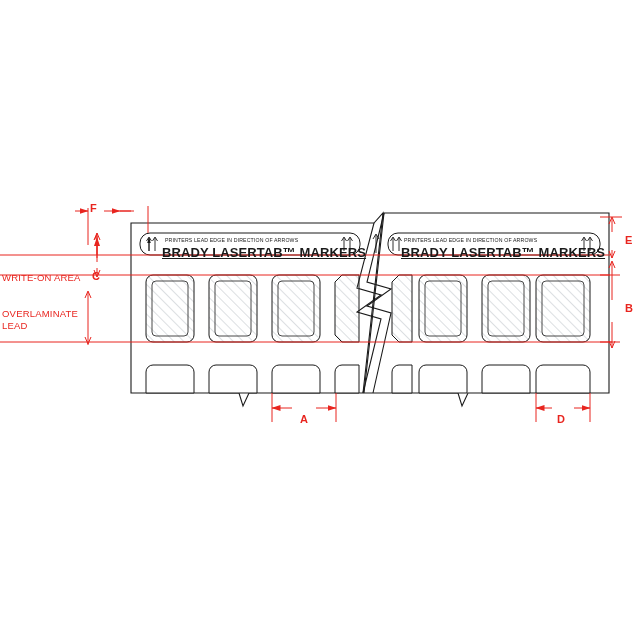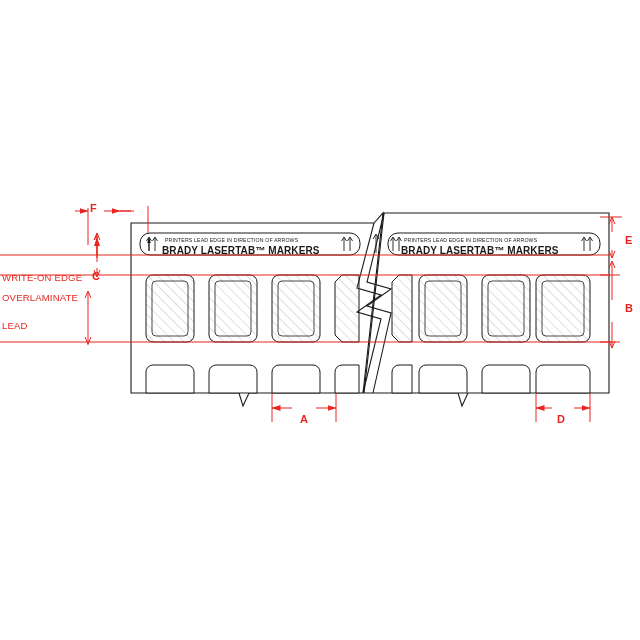--- a/index.html
+++ b/index.html
@@ -44,23 +44,24 @@
     color: #1a1a1a;
     font-size: 5.2px;
     letter-spacing: 0.15px;
     white-space: pre;
   }
   .tape-text-big {
     position: absolute;
     font-family: "Liberation Sans", sans-serif;
     color: #1a1a1a;
     font-weight: bold;
-    font-size: 10px;
+    font-size: 13px;
     letter-spacing: 0.1px;
     white-space: pre;
+    text-decoration: underline;
   }
 </style>
 </head>
 <body>
 
 <div id="root">
 
   <svg id="diagram" viewBox="0 0 640 640">
     <defs>
       <pattern id="hatch" width="7" height="7" patternUnits="userSpaceOnUse" patternTransform="rotate(-45)">
@@ -202,22 +203,22 @@
       <line x1="574" y1="408" x2="590" y2="408" marker-end="url(#arrR)"></line>
     </g>
   </svg>
 
   <div class="tape-text-small" style="left:165px; top:237px;">PRINTERS LEAD EDGE IN DIRECTION OF ARROWS</div>
   <div class="tape-text-big" style="left:162px; top:245px;">BRADY LASERTAB™ MARKERS</div>
 
   <div class="tape-text-small" style="left:404px; top:237px;">PRINTERS LEAD EDGE IN DIRECTION OF ARROWS</div>
   <div class="tape-text-big" style="left:401px; top:245px;">BRADY LASERTAB™ MARKERS</div>
 
-  <div class="lbl" style="left:2px; top:272px;">WRITE-ON EDGE</div>
-  <div class="lbl" style="left:2px; top:292px;">OVERLAMINATE</div>
+  <div class="lbl" style="left:2px; top:272px;">WRITE-ON AREA</div>
+  <div class="lbl" style="left:2px; top:308px;">OVERLAMINATE</div>
   <div class="lbl" style="left:2px; top:320px;">LEAD</div>
 
   <div class="dim-letter" style="left:300px; top:413px;">A</div>
   <div class="dim-letter" style="left:625px; top:302px;">B</div>
   <div class="dim-letter" style="left:92px; top:270px;">C</div>
   <div class="dim-letter" style="left:557px; top:413px;">D</div>
   <div class="dim-letter" style="left:625px; top:234px;">E</div>
   <div class="dim-letter" style="left:90px; top:202px;">F</div>
 
 </div>

